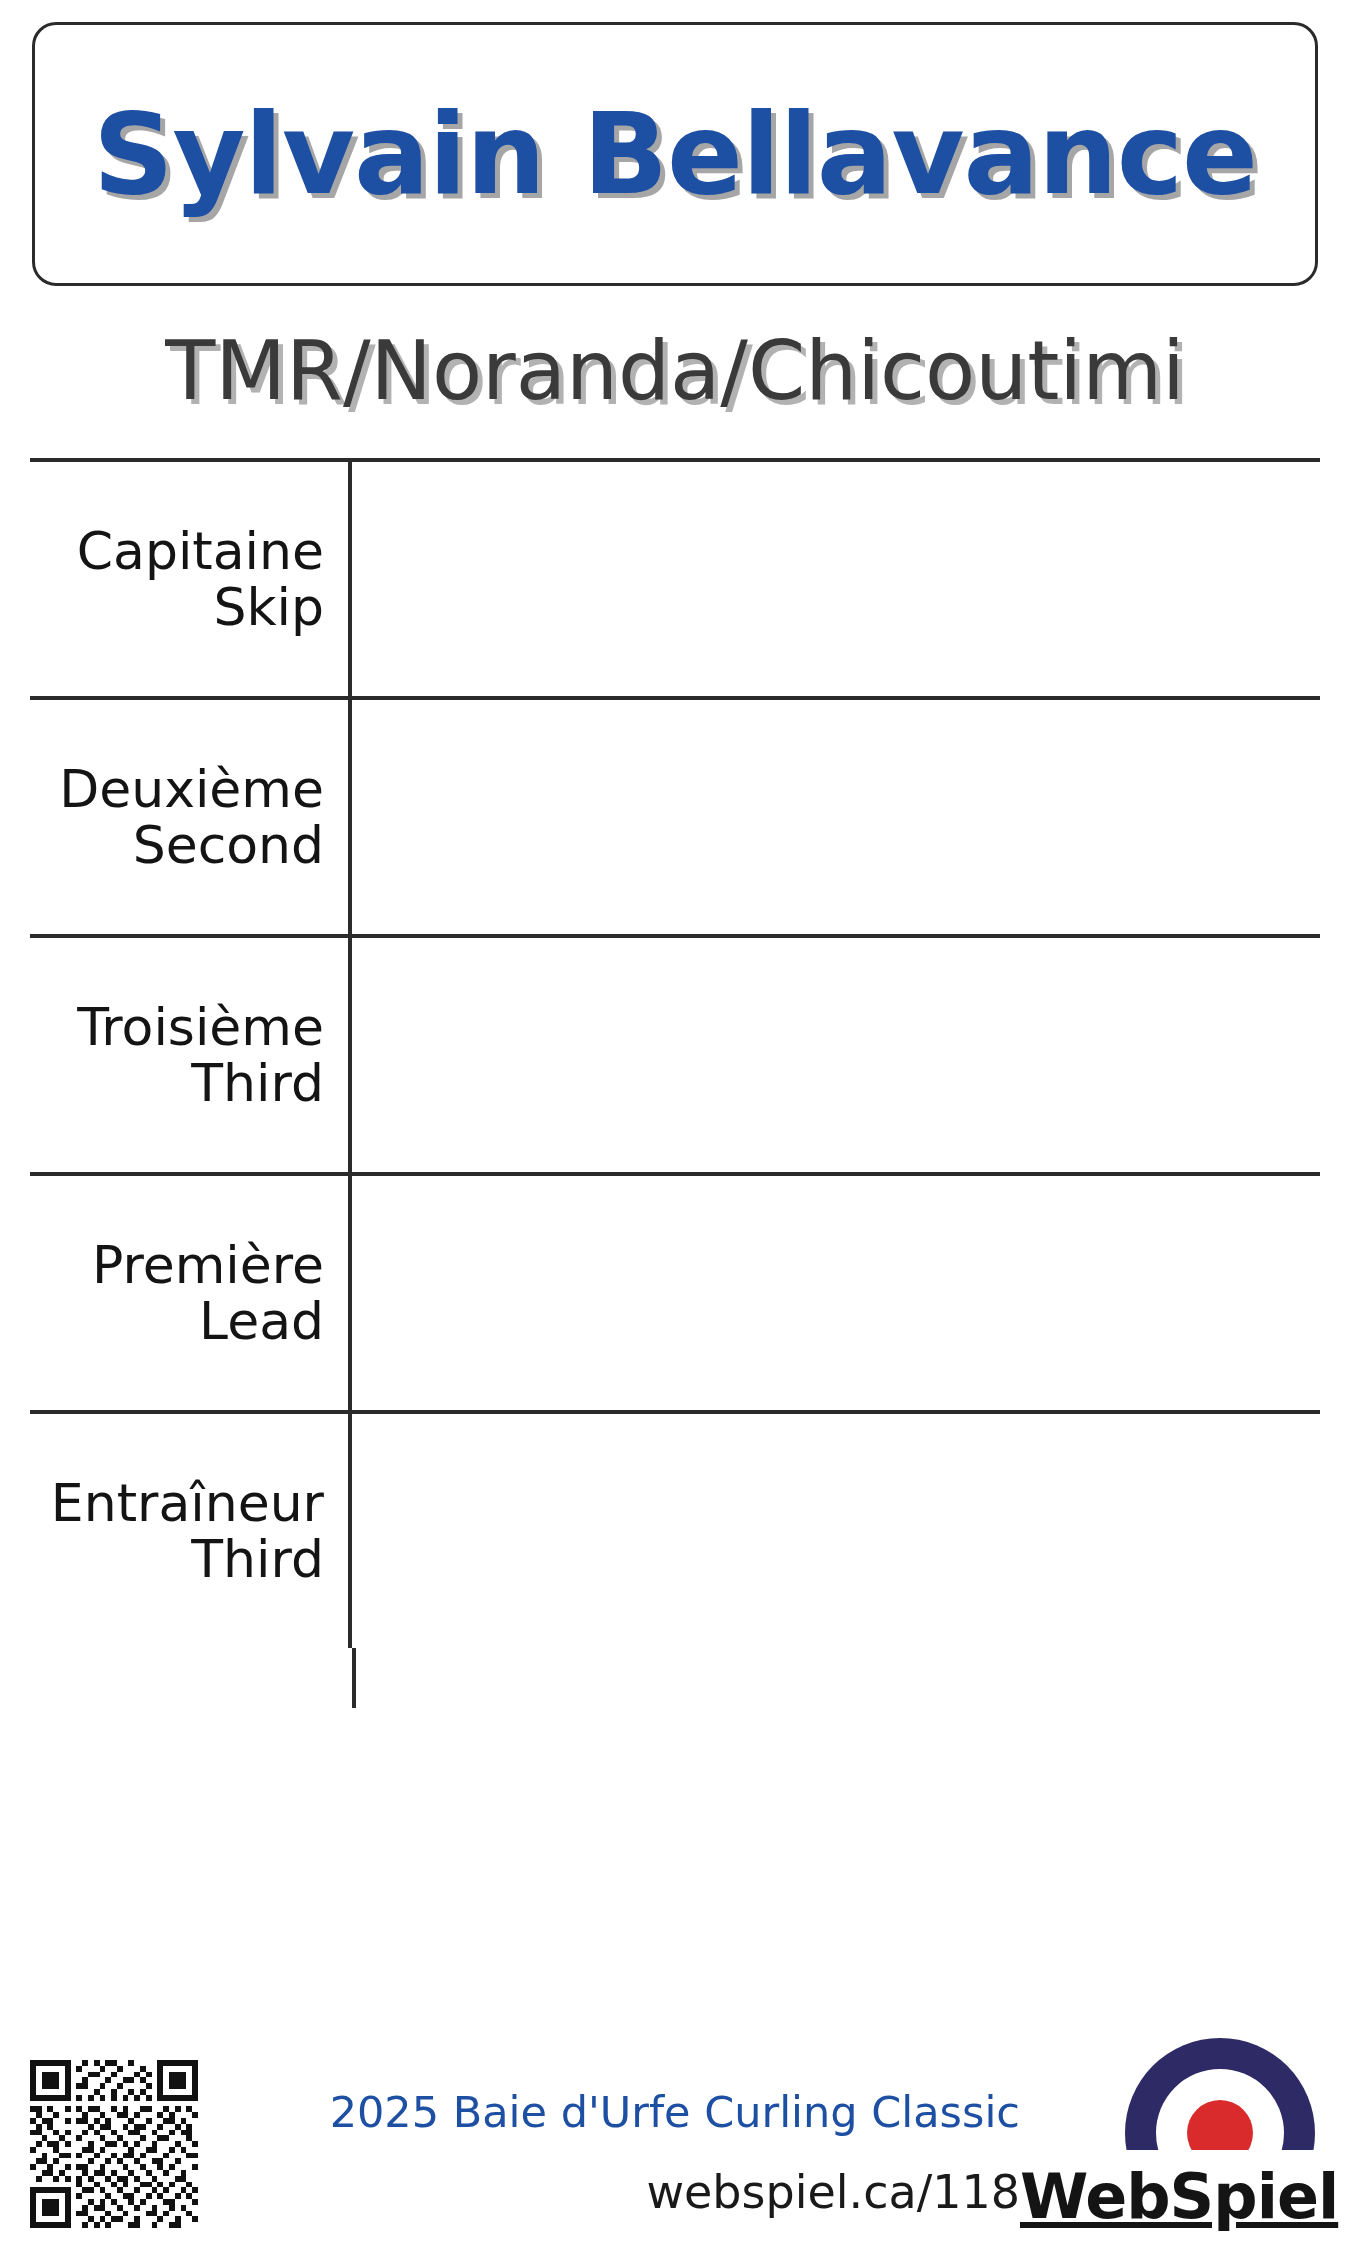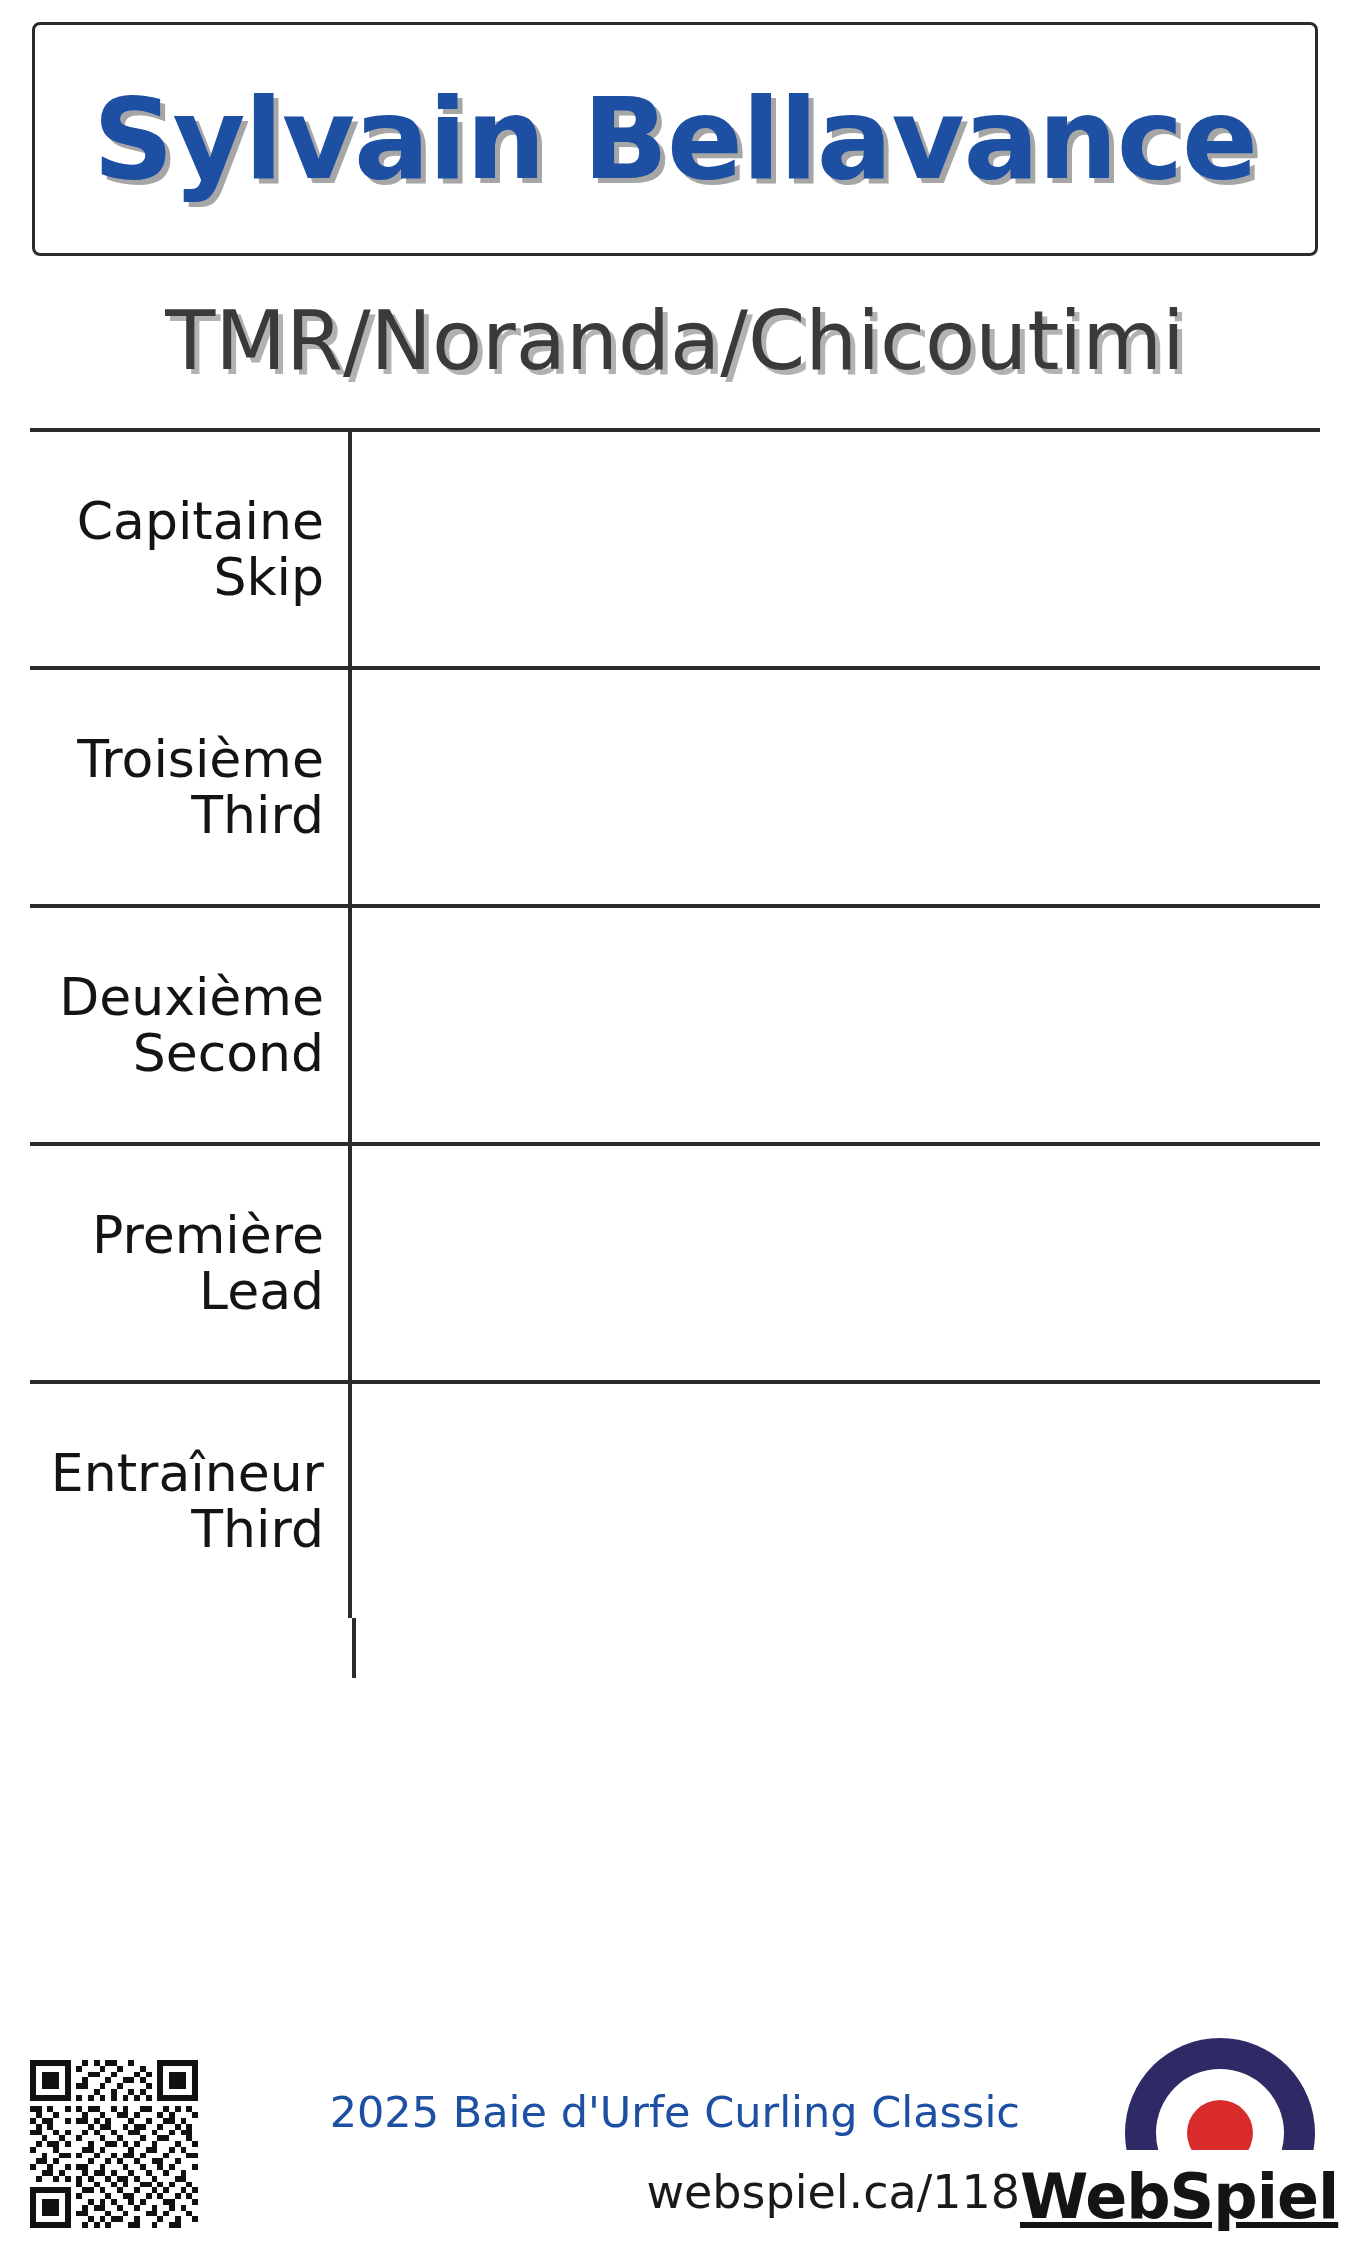--- a/index.html
+++ b/index.html
@@ -23,22 +23,22 @@
     height: 2250px;
     box-sizing: border-box;
     padding: 22px 30px 0 30px;
     display: flex;
     flex-direction: column;
   }
 
   
   .title-box {
     border: 3px solid #2b2b2b;
-    border-radius: 8px;
-    height: 234px;
+    border-radius: 24px;
+    height: 264px;
     margin: 0 2px;
     display: flex;
     align-items: center;
     justify-content: center;
     box-sizing: border-box;
   }
   .title-text {
     font-family: "DejaVu Sans", sans-serif;
     font-weight: bold;
     font-size: 112px;
@@ -218,30 +218,30 @@
     <div class="roster-row first">
       <div class="role-cell">
         <div class="role-fr">Capitaine</div>
         <div class="role-en">Skip</div>
       </div>
       <div class="name-cell"></div>
     </div>
 
     <div class="roster-row">
       <div class="role-cell">
+        <div class="role-fr">Deuxième</div>
+        <div class="role-en">Second</div>
+      </div>
+      <div class="name-cell"></div>
+    </div>
+
+    <div class="roster-row">
+      <div class="role-cell">
         <div class="role-fr">Troisième</div>
         <div class="role-en">Third</div>
-      </div>
-      <div class="name-cell"></div>
-    </div>
-
-    <div class="roster-row">
-      <div class="role-cell">
-        <div class="role-fr">Deuxième</div>
-        <div class="role-en">Second</div>
       </div>
       <div class="name-cell"></div>
     </div>
 
     <div class="roster-row">
       <div class="role-cell">
         <div class="role-fr">Première</div>
         <div class="role-en">Lead</div>
       </div>
       <div class="name-cell"></div>

